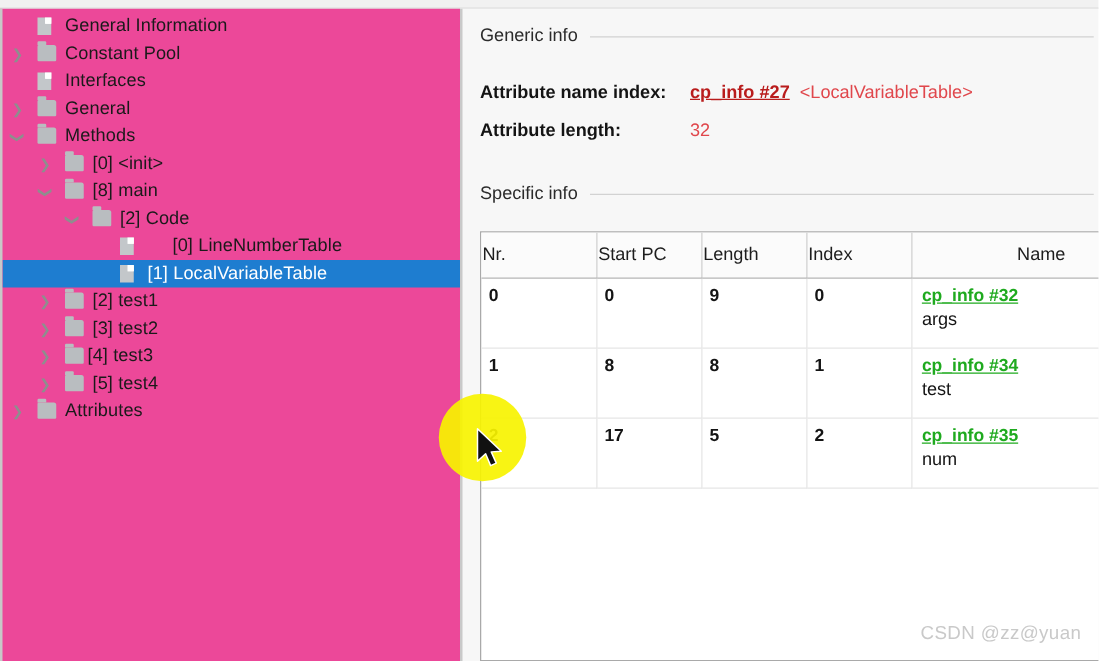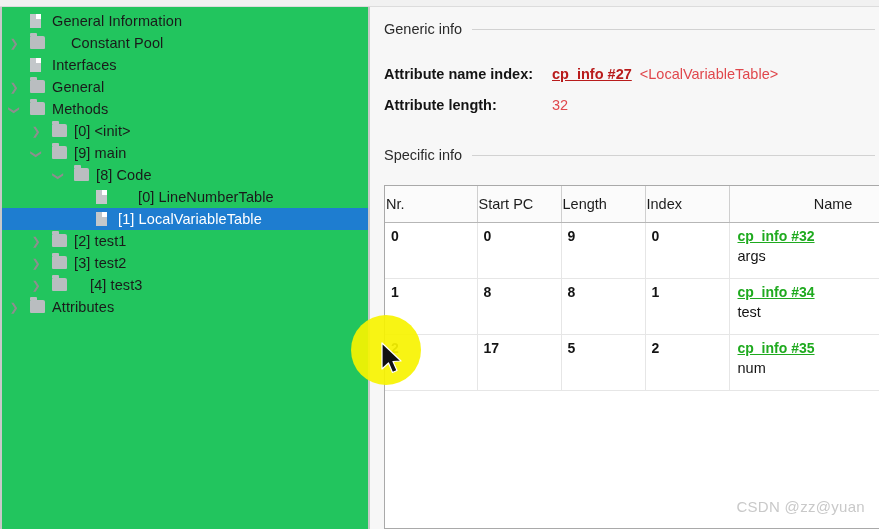--- a/index.html
+++ b/index.html
@@ -31,21 +31,21 @@
     border-bottom: 1px solid #dcdcdc;
     box-sizing: border-box;
   }
 
   
   .tree-panel {
     position: absolute;
     left: 0; top: 7px;
     width: 368px;
     height: 522px;
-    background: #22c55e;
+    background: #ec4899;
     border-left: 2px solid #c8c8c8;
     box-sizing: border-box;
     overflow: hidden;
   }
   .tree-inner {
     position: relative;
     padding-top: 3px;
   }
   .tree-row {
     position: relative;
@@ -267,21 +267,21 @@
           <span class="ticon" style="left: 28px;">
             <span class="doc-g"></span>
           </span>
           <span class="tlabel" style="left: 50px;">General Information</span>
         </div>
         <div class="tree-row">
           <span class="twisty collapsed" style="left: 4px;"></span>
           <span class="ticon" style="left: 28px;">
             <span class="folder-g"></span>
           </span>
-          <span class="tlabel" style="left: 50px; margin-left: 19px;">Constant Pool</span>
+          <span class="tlabel" style="left: 50px;">Constant Pool</span>
         </div>
         <div class="tree-row">
           <span class="ticon" style="left: 28px;">
             <span class="doc-g"></span>
           </span>
           <span class="tlabel" style="left: 50px;">Interfaces</span>
         </div>
         <div class="tree-row">
           <span class="twisty collapsed" style="left: 4px;"></span>
           <span class="ticon" style="left: 28px;">
@@ -301,28 +301,28 @@
           <span class="ticon" style="left: 50px;">
             <span class="folder-g"></span>
           </span>
           <span class="tlabel" style="left: 72px;">[0] &lt;init&gt;</span>
         </div>
         <div class="tree-row">
           <span class="twisty expanded" style="left: 26px;"></span>
           <span class="ticon" style="left: 50px;">
             <span class="folder-g"></span>
           </span>
-          <span class="tlabel" style="left: 72px;">[9] main</span>
+          <span class="tlabel" style="left: 72px;">[8] main</span>
         </div>
         <div class="tree-row">
           <span class="twisty expanded" style="left: 48px;"></span>
           <span class="ticon" style="left: 72px;">
             <span class="folder-g"></span>
           </span>
-          <span class="tlabel" style="left: 94px;">[8] Code</span>
+          <span class="tlabel" style="left: 94px;">[2] Code</span>
         </div>
         <div class="tree-row">
           <span class="ticon" style="left: 94px;">
             <span class="doc-g"></span>
           </span>
           <span class="tlabel" style="left: 116px; margin-left: 20px;">[0] LineNumberTable</span>
         </div>
         <div class="tree-row selected">
           <span class="ticon" style="left: 94px;">
             <span class="doc-g"></span>
@@ -341,21 +341,28 @@
           <span class="ticon" style="left: 50px;">
             <span class="folder-g"></span>
           </span>
           <span class="tlabel" style="left: 72px;">[3] test2</span>
         </div>
         <div class="tree-row">
           <span class="twisty collapsed" style="left: 26px;"></span>
           <span class="ticon" style="left: 50px;">
             <span class="folder-g"></span>
           </span>
-          <span class="tlabel" style="left: 88px;">[4] test3</span>
+          <span class="tlabel" style="left: 68px;">[4] test3</span>
+        </div>
+        <div class="tree-row">
+          <span class="twisty collapsed" style="left: 26px;"></span>
+          <span class="ticon" style="left: 50px;">
+            <span class="folder-g"></span>
+          </span>
+          <span class="tlabel" style="left: 72px;">[5] test4</span>
         </div>
         <div class="tree-row">
           <span class="twisty collapsed" style="left: 4px;"></span>
           <span class="ticon" style="left: 28px;">
             <span class="folder-g"></span>
           </span>
           <span class="tlabel" style="left: 50px;">Attributes</span>
         </div>
       </div>
   </div>

